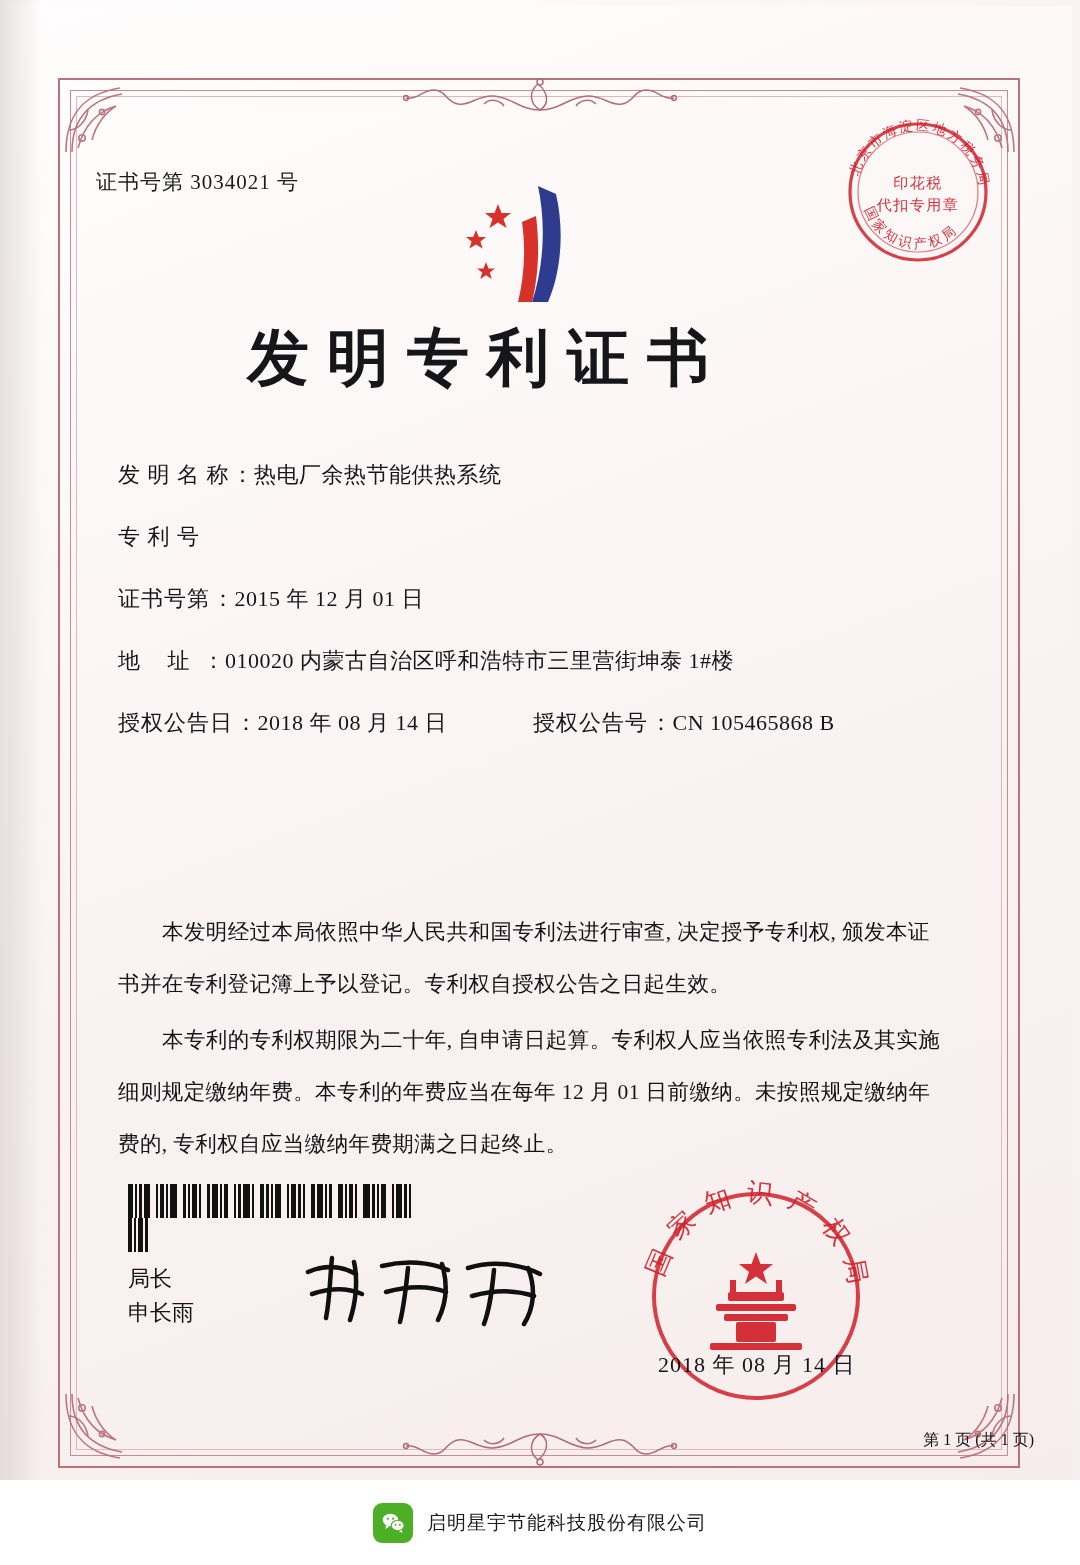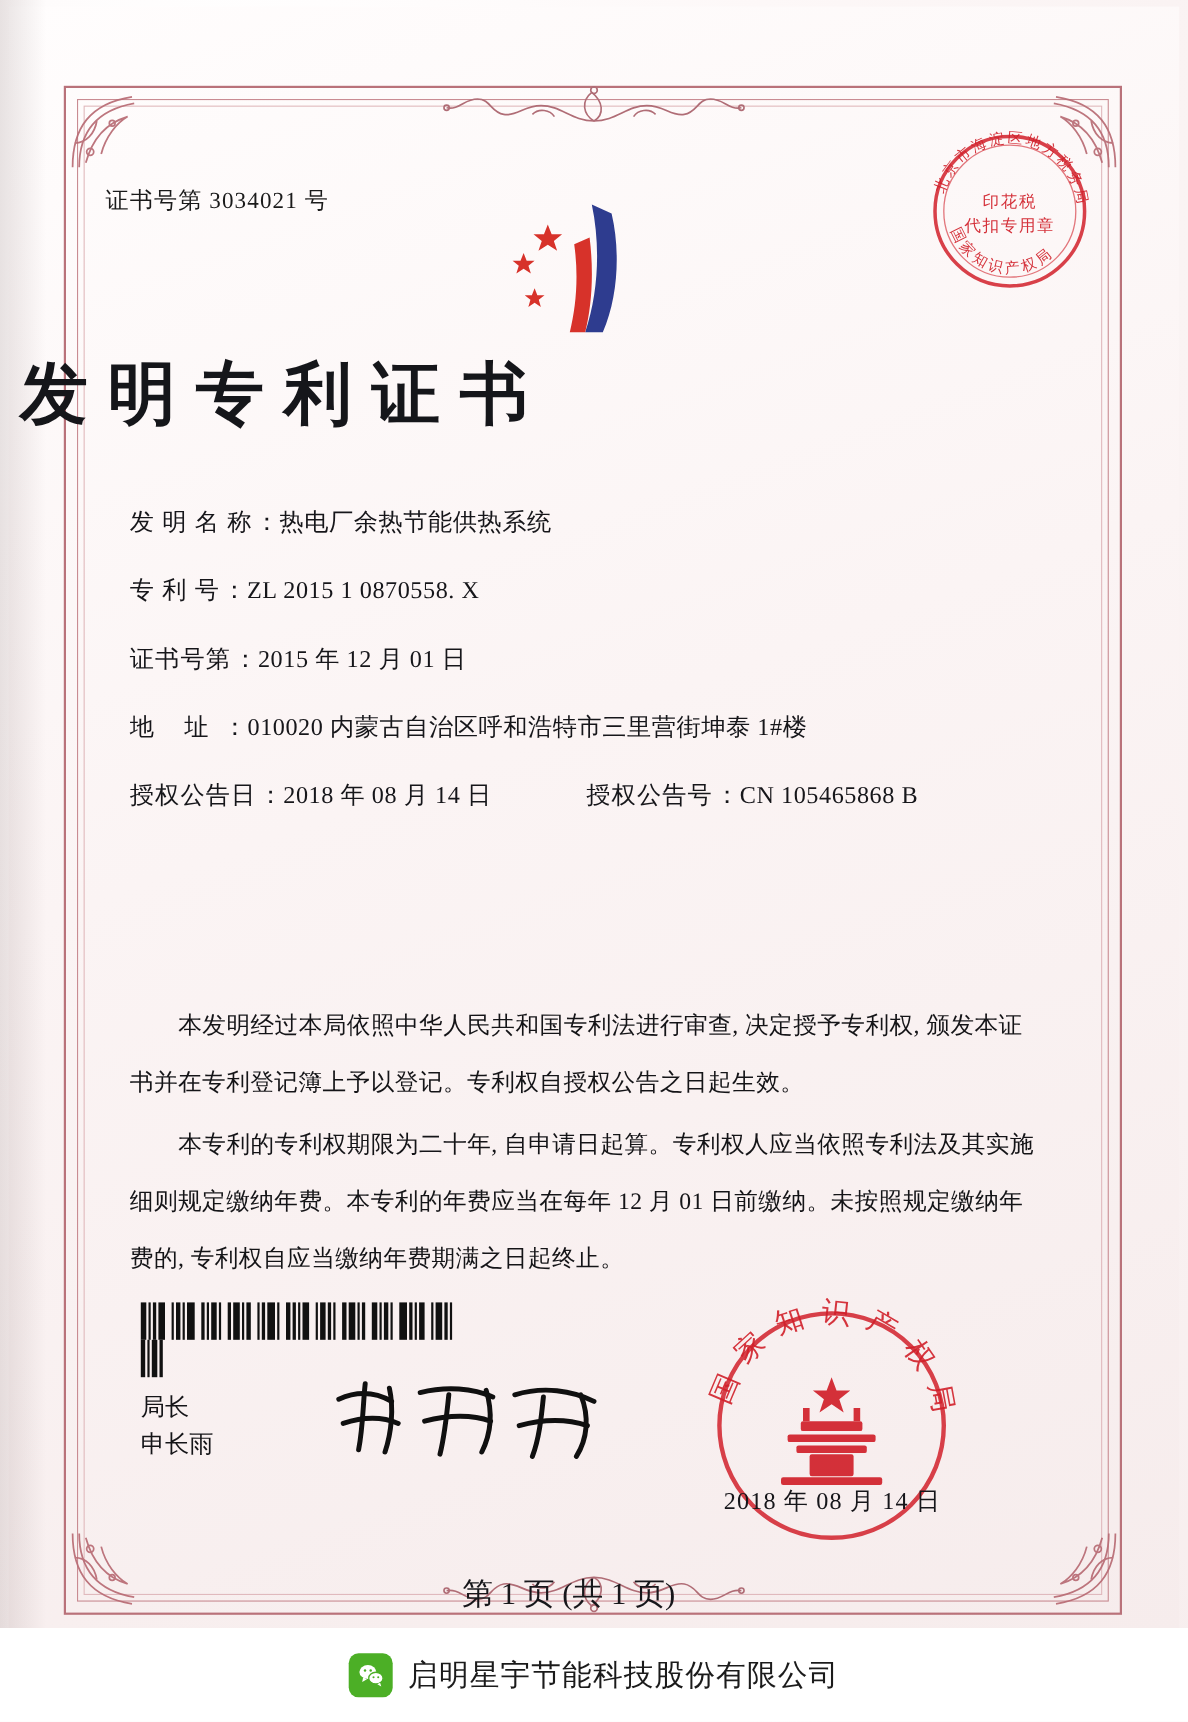--- a/index.html
+++ b/index.html
@@ -102,20 +102,21 @@
   .seal-tax {
     position: absolute;
     left: 838px; top: 112px;
     width: 160px; height: 160px;
   }
 
   .title {
     position: absolute;
     left: 0; top: 316px;
     width: 956px;
+    text-align: center;
     font-size: 62px;
     letter-spacing: 18px;
     text-indent: 18px;
     font-weight: 700;
     color: #15161a;
     font-family: "DejaVu Serif", "Liberation Serif", serif;
   }
 
   
   .fields {
@@ -196,22 +197,22 @@
     left: 658px; top: 1350px;
     font-size: 22px;
     color: #16161a;
     letter-spacing: 1px;
   }
 
   .page-no {
     position: absolute;
     left: 0; top: 1430px;
     width: 1034px;
-    text-align: center;
-    font-size: 28px;
+    text-align: right;
+    font-size: 16px;
     color: #16161a;
   }
 
   
   .footer {
     position: absolute;
     left: 0; top: 1480px;
     width: 1080px; height: 85px;
     background: #ffffff;
     display: flex;
@@ -221,21 +222,21 @@
   .wechat-icon {
     width: 40px; height: 40px;
     border-radius: 9px;
     background: #4caf26;
     display: inline-flex;
     align-items: center;
     justify-content: center;
     margin-right: 14px;
   }
   .footer-text {
-    font-size: 27px;
+    font-size: 19px;
     color: #1b1b1b;
     font-family: "Liberation Sans", sans-serif;
     letter-spacing: 1px;
   }
 
   .edge-shadow {
     position: absolute;
     left: 0; top: 0; width: 42px; height: 1480px;
     background: linear-gradient(90deg, rgba(140,120,120,.20), rgba(255,255,255,0));
     pointer-events: none;
@@ -353,21 +354,20 @@
 
   <div class="title">发明专利证书</div>
 
   <div class="fields">
     <div class="frow">
       <span class="flabel">发 明 名 称</span>
       <span class="fvalue">：<span>热电厂余热节能供热系统</span></span>
     </div>
     <div class="frow">
       <span class="flabel">专 利 号</span>
-      <span class="fvalue">：<span>ZL 2015 1 0870558. X</span></span>
     </div>
     <div class="frow">
       <span class="flabel">证书号第</span>
       <span class="fvalue">：<span>2015 年 12 月 01 日</span></span>
     </div>
     <div class="frow">
       <span class="flabel w-spaced">地 址</span>
       <span class="fvalue">：<span>010020 内蒙古自治区呼和浩特市三里营街坤泰 1#楼</span></span>
     </div>
     <div class="frow two-col">

